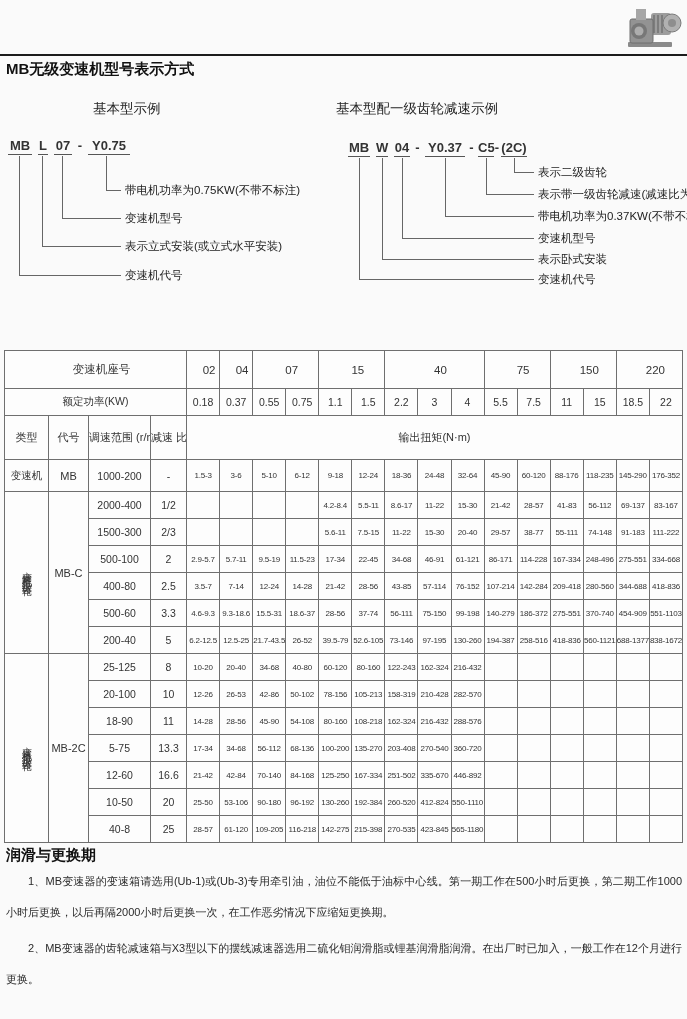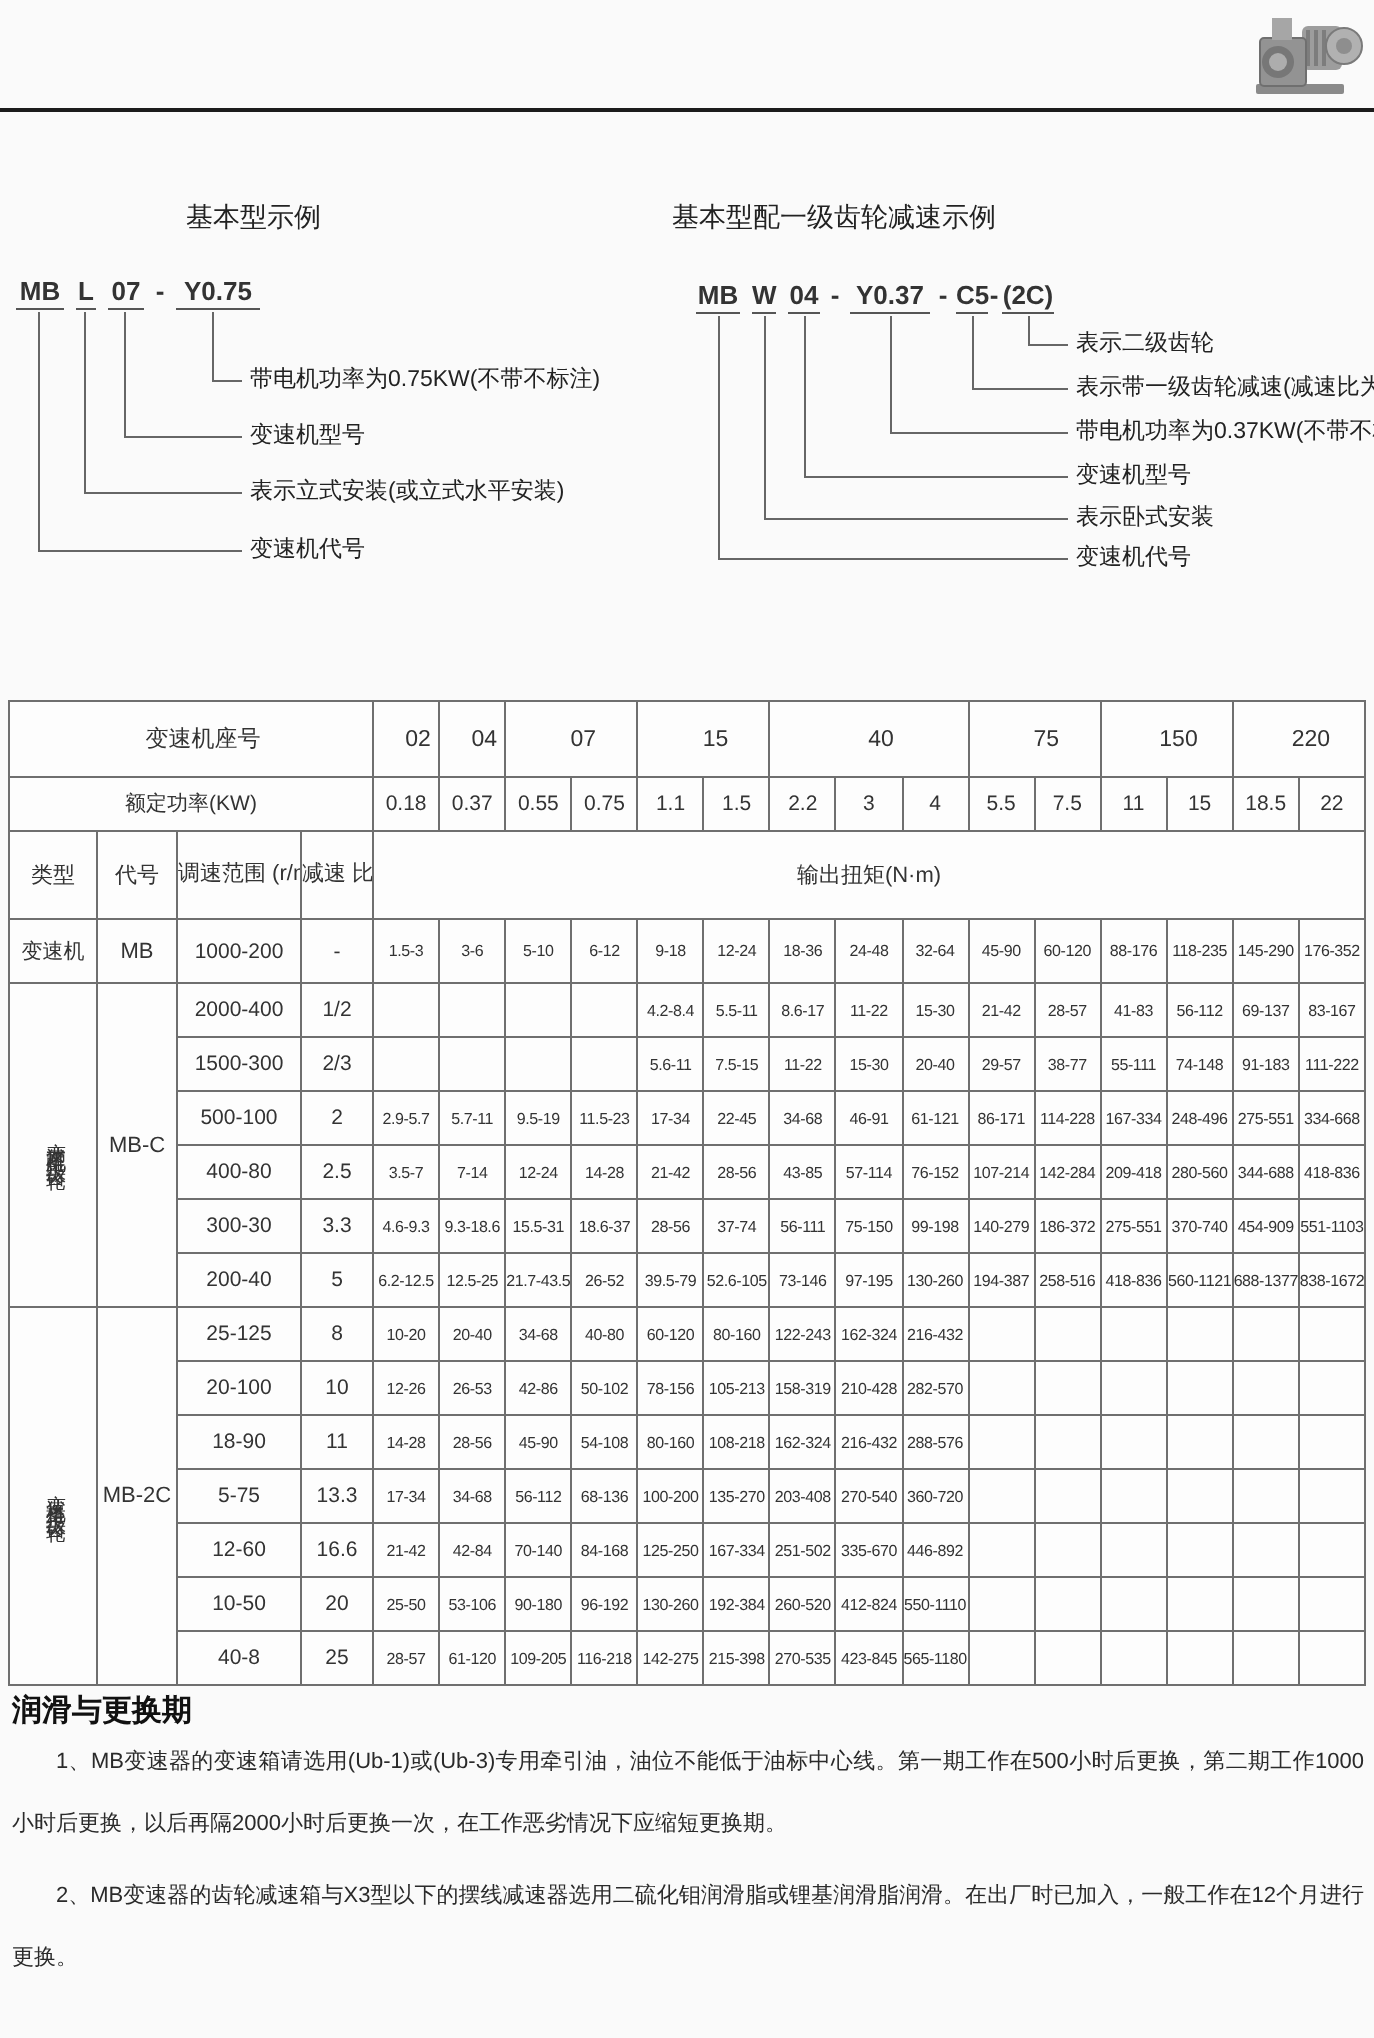--- a/index.html
+++ b/index.html
@@ -60,20 +60,21 @@
       <circle cx="48" cy="17" r="9" fill="#b1b1b1" stroke="#7a7a7a"></circle>
       <circle cx="48" cy="17" r="4" fill="#8e8e8e"></circle>
       <rect x="6" y="13" width="23" height="24" rx="2" fill="#939393" stroke="#6f6f6f"></rect>
       <circle cx="15" cy="25" r="8" fill="#777777"></circle>
       <circle cx="15" cy="25" r="4.5" fill="#adadad"></circle>
       <rect x="12" y="3" width="10" height="11" fill="#a6a6a6"></rect>
     </svg>
   </div>
 
   <div class="rule"></div>
+  <div class="h-main" style="top:60px;">MB无级变速机型号表示方式</div>
   <div class="h-sub" style="left:93px;">基本型示例</div>
   <div class="h-sub" style="left:336px;">基本型配一级齿轮减速示例</div>
 
   <div class="diagram" style="left:6px;top:138px;width:335px;height:155px;">
     <span class="seg" style="left:2px;width:24px;">MB</span>
     <span class="seg" style="left:32px;width:10px;">L</span>
     <span class="seg" style="left:48px;width:18px;">07</span>
     <span class="seg nul" style="left:70px;width:8px;">-</span>
     <span class="seg" style="left:82px;width:42px;">Y0.75</span>
 
@@ -270,21 +271,21 @@
           <td class="val">57-114</td>
           <td class="val">76-152</td>
           <td class="val">107-214</td>
           <td class="val">142-284</td>
           <td class="val">209-418</td>
           <td class="val">280-560</td>
           <td class="val">344-688</td>
           <td class="val">418-836</td>
         </tr>
         <tr>
-          <td class="speed">300-30</td>
+          <td class="speed">500-60</td>
           <td class="ratio">3.3</td>
           <td class="val">4.6-9.3</td>
           <td class="val">9.3-18.6</td>
           <td class="val">15.5-31</td>
           <td class="val">18.6-37</td>
           <td class="val">28-56</td>
           <td class="val">37-74</td>
           <td class="val">56-111</td>
           <td class="val">75-150</td>
           <td class="val">99-198</td>

